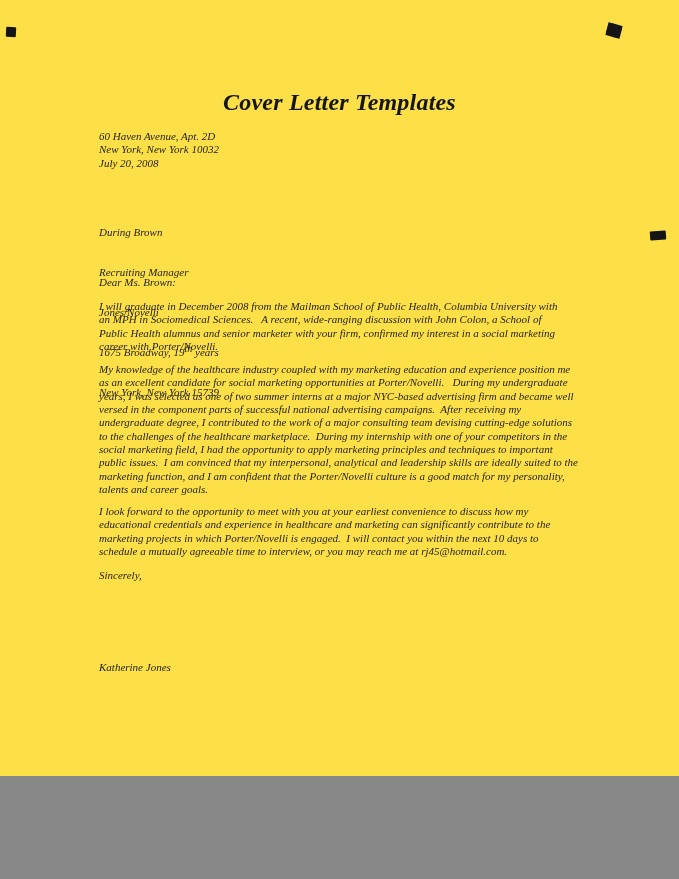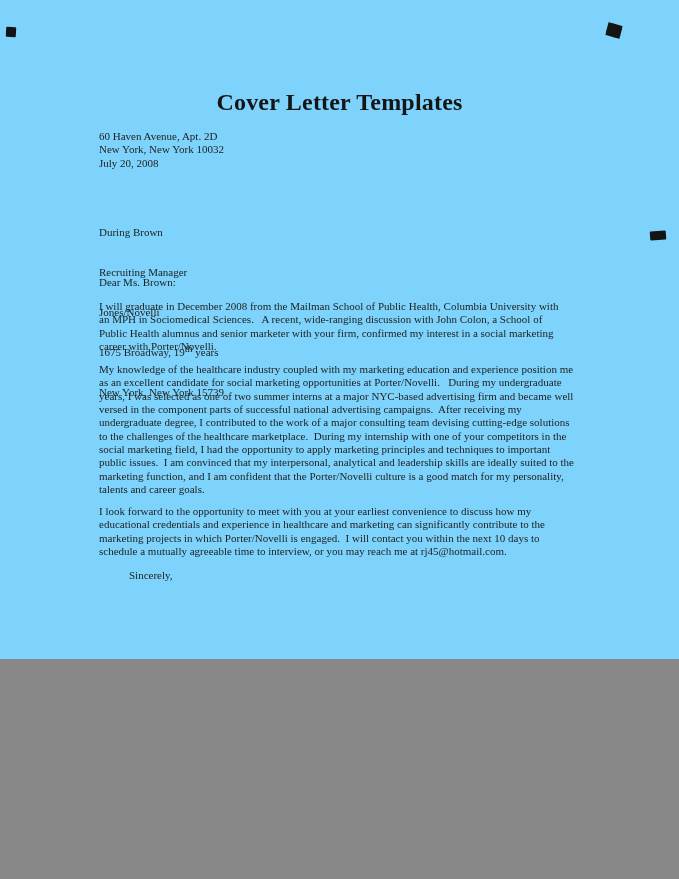--- a/index.html
+++ b/index.html
@@ -1,24 +1,25 @@
 <!DOCTYPE html>
 <html><head>
 <meta charset="utf-8">
 <style>
   html, body { margin: 0; padding: 0; background: #888; }
   .page {
     position: relative;
     width: 679px;
-    height: 659px;
+    height: 776px;
     margin: 0 auto;
-    background: #7dd3fc;
+    background: #fde047;
     overflow: hidden;
     font-family: "Liberation Serif", "DejaVu Serif", serif;
     color: #1e1e1e;
+    font-style: italic;
   }
   .doc-title {
     position: absolute;
     top: 89px;
     left: 0;
     width: 100%;
     margin: 0;
     text-align: center;
     font-size: 24px;
     font-weight: bold;
@@ -31,21 +32,21 @@
     font-size: 11px;
     line-height: 13.35px;
     white-space: pre;
   }
   .sender      { top: 130px; }
   .recipient   { top: 199px; }
   .salutation  { top: 276px; }
   .para-1      { top: 300px; }
   .para-2      { top: 363px; }
   .para-3      { top: 505px; }
-  .closing     { top: 569px; margin-left: 30px; }
+  .closing     { top: 569px; }
   .signature   { top: 628px; margin-top: 33px; }
   .footer      { top: 646px; }
   sup.ord {
     font-size: 10px;
     line-height: 0;
     vertical-align: 4px;
   }
   .scan-mark {
     position: absolute;
     background: #141414;

